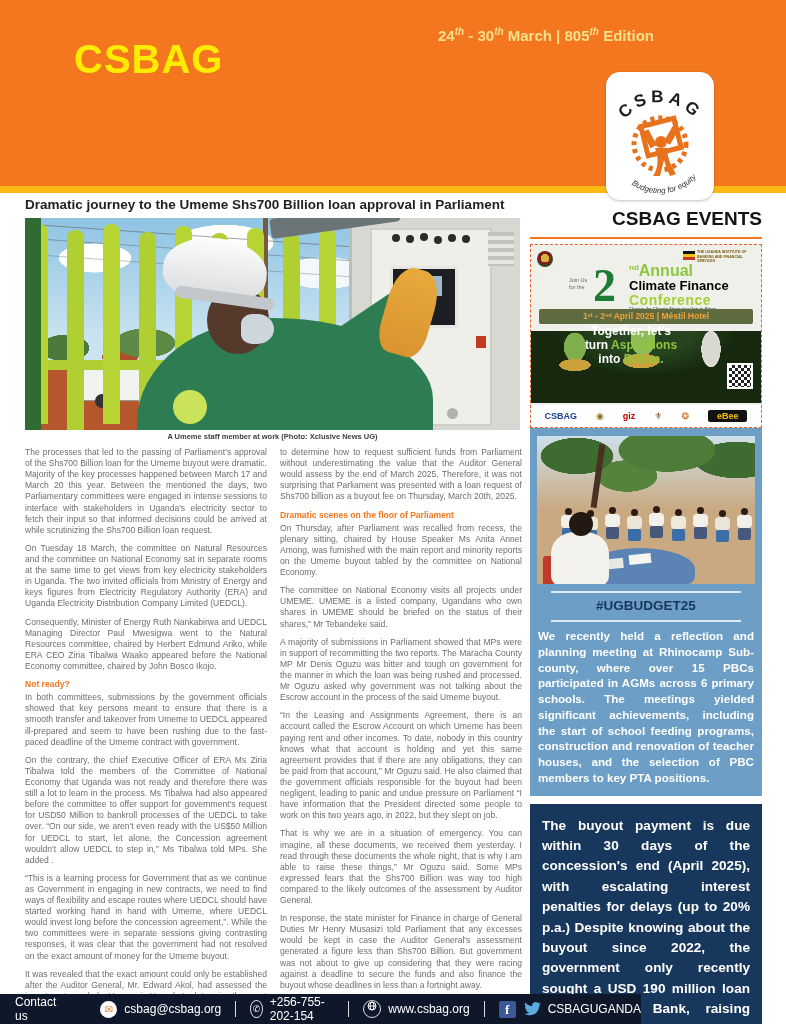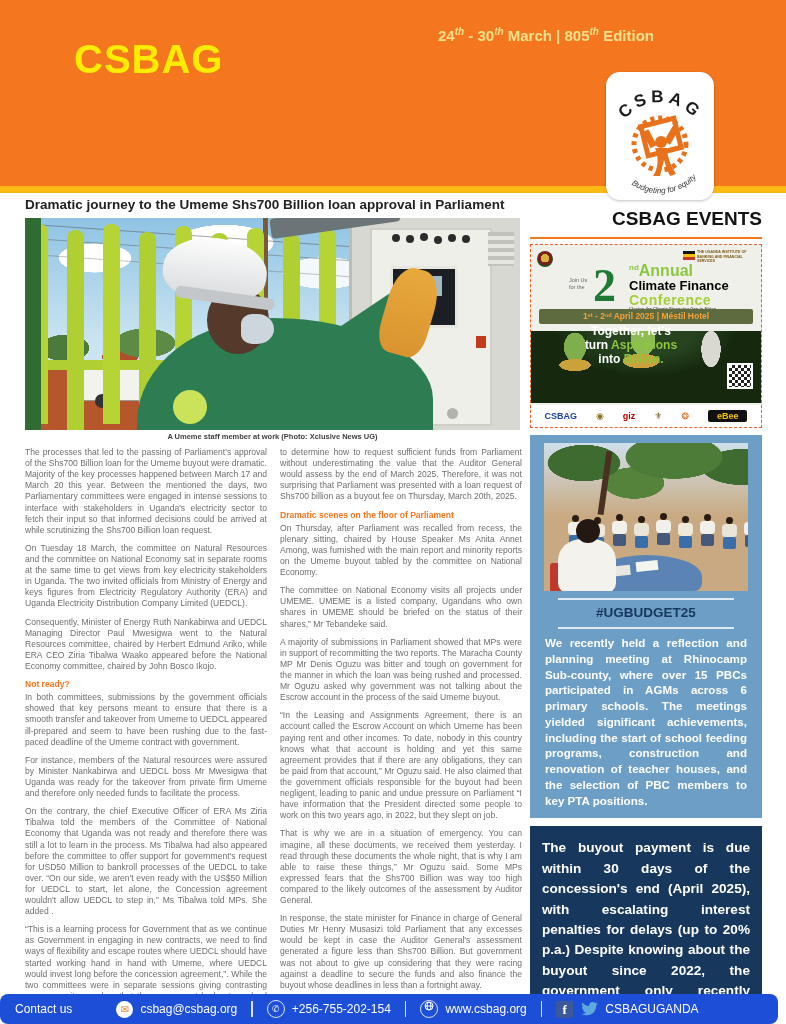--- a/index.html
+++ b/index.html
@@ -112,21 +112,21 @@
       radial-gradient(16px 30px at 180px 18px,#d9d9d2 60%,rgba(0,0,0,0) 61%),
       radial-gradient(120px 60px at 50% 0%,#27431f 40%,#16290f 75%);}
   .poster-slogan{position:absolute;left:0;right:30px;top:80px;text-align:center;color:#fff;
       font-weight:800;font-size:12px;line-height:1.15;}
   .poster-slogan .gr{color:#8DC63F;}
   .poster-qr{position:absolute;right:8px;top:118px;width:22px;height:22px;background:
       repeating-conic-gradient(#222 0 25%,#fff 0 50%) 0 0/6px 6px;border:2px solid #fff;}
   .poster-logos{position:absolute;left:0;right:0;bottom:0;height:22px;background:#fff;
       display:flex;align-items:center;justify-content:space-around;padding:0 4px;}
   .partner-logo{font-size:9px;font-weight:800;}
-  .bluecard{margin-top:7px;background:#6D9EC5;padding:8px 14px 10px;}
+  .bluecard{background:#6D9EC5;padding:8px 7px 10px;}
   .meet-photo{position:relative;height:148px;background:linear-gradient(#C9A981 0 100%);overflow:hidden;}
   .mp-canopy{position:absolute;inset:0;height:74px;background:
       radial-gradient(60px 30px at 40px 20px,#3e6b2f 60%,rgba(0,0,0,0) 61%),
       radial-gradient(80px 36px at 130px 14px,#4c7c38 60%,rgba(0,0,0,0) 61%),
       radial-gradient(70px 30px at 200px 24px,#3e6b2f 60%,rgba(0,0,0,0) 61%),
       radial-gradient(50px 26px at 90px 40px,#55833c 60%,rgba(0,0,0,0) 61%),
       linear-gradient(#cfe0ea,#cbb globe68a);}
   .mp-canopy{background:
       radial-gradient(60px 30px at 40px 20px,#3e6b2f 60%,rgba(0,0,0,0) 61%),
       radial-gradient(80px 36px at 130px 14px,#4c7c38 60%,rgba(0,0,0,0) 61%),
@@ -151,22 +151,22 @@
   .mp-fg-shirt{position:absolute;left:14px;top:96px;width:58px;height:54px;background:#f4f2ec;
       border-radius:40% 40% 10px 10px;}
   .mp-fg-head{position:absolute;left:32px;top:76px;width:24px;height:24px;border-radius:50%;background:#241812;}
   .mp-fg-chair{position:absolute;left:6px;top:120px;width:20px;height:30px;background:#C0392B;border-radius:3px;}
   .bc-rule{border:0;border-top:2px solid #DCE8F2;margin:7px 14px 5px;}
   .bc-tag{text-align:center;font-weight:800;font-size:13.5px;color:#17375D;}
   .bc-text{color:#fff;font-weight:bold;font-size:11.6px;line-height:1.36;text-align:justify;margin-top:6px;padding:0 1px;}
   .quotebox{margin-top:8px;background:#17375D;padding:12px 12px 8px;}
   .qb-text{color:#fff;font-weight:bold;font-size:13.6px;line-height:1.5;text-align:justify;}
   
-  .footer{position:absolute;left:0;bottom:0;width:778px;height:30px;background:#1d4ed8;
-      display:flex;align-items:center;color:#fff;font-size:12px;border-radius:8px;}
+  .footer{position:absolute;left:0;bottom:0;width:641px;height:30px;background:#0f172a;
+      display:flex;align-items:center;color:#fff;font-size:12px;}
   .f-item{display:flex;align-items:center;gap:7px;}
   .f-sep{width:1.5px;height:16px;background:rgba(255,255,255,.85);margin:0 14px;}
   .ic-env{width:17px;height:17px;border-radius:50%;background:#fff;color:#F4771F;
       font-size:10px;line-height:17px;text-align:center;}
   .ic-ring{width:16px;height:16px;border-radius:50%;border:1.4px solid rgba(255,255,255,.85);
       color:#fff;font-size:9px;line-height:16px;text-align:center;}
   .ic-fb{width:17px;height:17px;background:#3B5998;border-radius:2px;color:#fff;text-align:center;
       font-weight:bold;font-size:13px;line-height:17px;font-family:"Liberation Serif",serif;}
   .ic-tw svg{display:block;}
 </style>
@@ -241,21 +241,20 @@
   </div>
   <div class="caption">A Umeme staff member at work (Photo: Xclusive News UG)</div>
 
   <div class="cols">
     <div class="col">
         <p class="p-body">The processes that led to the passing of Parliament's approval of the Shs700 Billion loan for the Umeme buyout were dramatic. Majority of the key processes happened between March 17 and March 20 this year. Between the mentioned the days, two Parliamentary committees were engaged in intense sessions to interface with stakeholders in Uganda's electricity sector to fetch their input so that informed decisions could be arrived at while scrutinizing the Shs700 Billion loan request.</p>
         <p class="p-body">On Tuesday 18 March, the committee on Natural Resources and the committee on National Economy sat in separate rooms at the same time to get views from key electricity stakeholders in Uganda. The two invited officials from Ministry of Energy and keys figures from Electricity Regulatory Authority (ERA) and Uganda Electricity Distribution Company Limited (UEDCL).</p>
         <p class="p-body">Consequently, Minister of Energy Ruth Nankabirwa and UEDCL Managing Director Paul Mwesigwa went to the Natural Resources committee, chaired by Herbert Edmund Ariko, while ERA CEO Ziria Tibalwa Waako appeared before the National Economy committee, chaired by John Bosco Ikojo.</p>
         <p class="p-subhead">Not ready?</p>
         <p class="p-body">In both committees, submissions by the government officials showed that key persons meant to ensure that there is a smooth transfer and takeover from Umeme to UEDCL appeared ill-prepared and seem to have been rushing due to the fast-paced deadline of the Umeme contract with government.</p>
-        <p class="p-body">For instance, members of the Natural resources were assured by Minister Nankabirwa and UEDCL boss Mr Mwesigwa that Uganda was ready for the takeover from private firm Umeme and therefore only needed funds to facilitate the process.</p>
         <p class="p-body">On the contrary, the chief Executive Officer of ERA Ms Ziria Tibalwa told the members of the Committee of National Economy that Uganda was not ready and therefore there was still a lot to learn in the process. Ms Tibalwa had also appeared before the committee to offer support for government's request for USD50 Million to bankroll processes of the UEDCL to take over. “On our side, we aren't even ready with the US$50 Million for UEDCL to start, let alone, the Concession agreement wouldn't allow UEDCL to step in,” Ms Tibalwa told MPs. She added .</p>
         <p class="p-body">“This is a learning process for Government that as we continue as Government in engaging in new contracts, we need to find ways of flexibility and escape routes where UEDCL should have started working hand in hand with Umeme, where UEDCL would invest long before the concession agreement,”. While the two committees were in separate sessions giving contrasting responses, it was clear that the government had not resolved on the exact amount of money for the Umeme buyout.</p>
         <p class="p-body">It was revealed that the exact amount could only be established after the Auditor General, Mr. Edward Akol, had assessed the investments made by Umeme in Uganda to determine the exact value of the buyout fee. It was stated that this could only happen at the end of March, which is also the deadline for Umeme's operations in Uganda.</p>
       </div>
     <div class="col">
         <p class="p-body">to determine how to request sufficient funds from Parliament without underestimating the value that the Auditor General would assess by the end of March 2025. Therefore, it was not surprising that Parliament was presented with a loan request of Shs700 billion as a buyout fee on Thursday, March 20th, 2025.</p>
         <p class="p-subhead">Dramatic scenes on the floor of Parliament</p>
         <p class="p-body">On Thursday, after Parliament was recalled from recess, the plenary sitting, chaired by House Speaker Ms Anita Annet Among, was furnished with the main report and minority reports on the Umeme buyout tabled by the committee on National Economy.</p>
         <p class="p-body">The committee on National Economy visits all projects under UMEME. UMEME is a listed company, Ugandans who own shares in UMEME should be briefed on the status of their shares,” Mr Tebandeke said.</p>
         <p class="p-body">A majority of submissions in Parliament showed that MPs were in support of recommitting the two reports. The Maracha County MP Mr Denis Oguzu was bitter and tough on government for the manner in which the loan was being rushed and processed. Mr Oguzu asked why government was not talking about the Escrow account in the process of the said Umeme buyout.</p>

